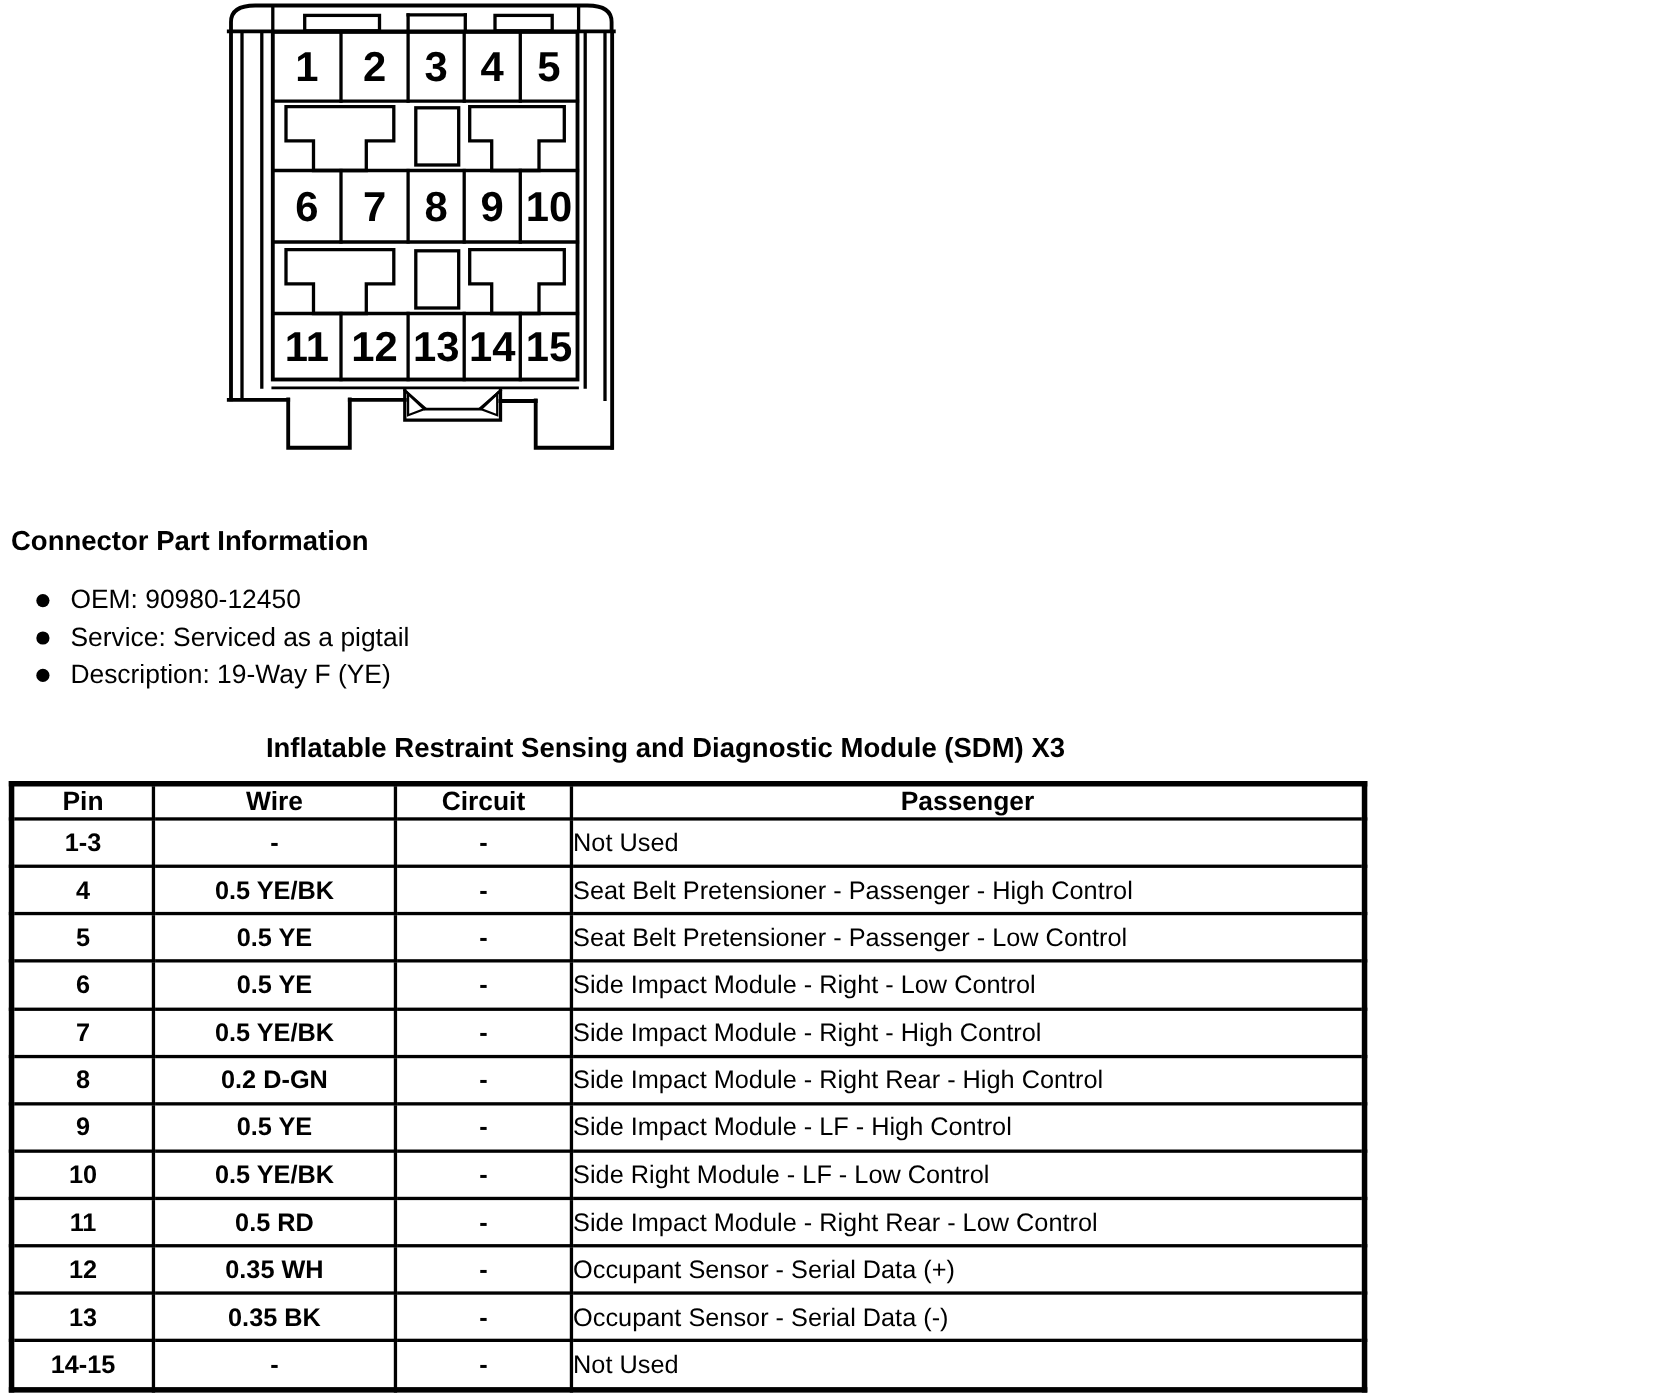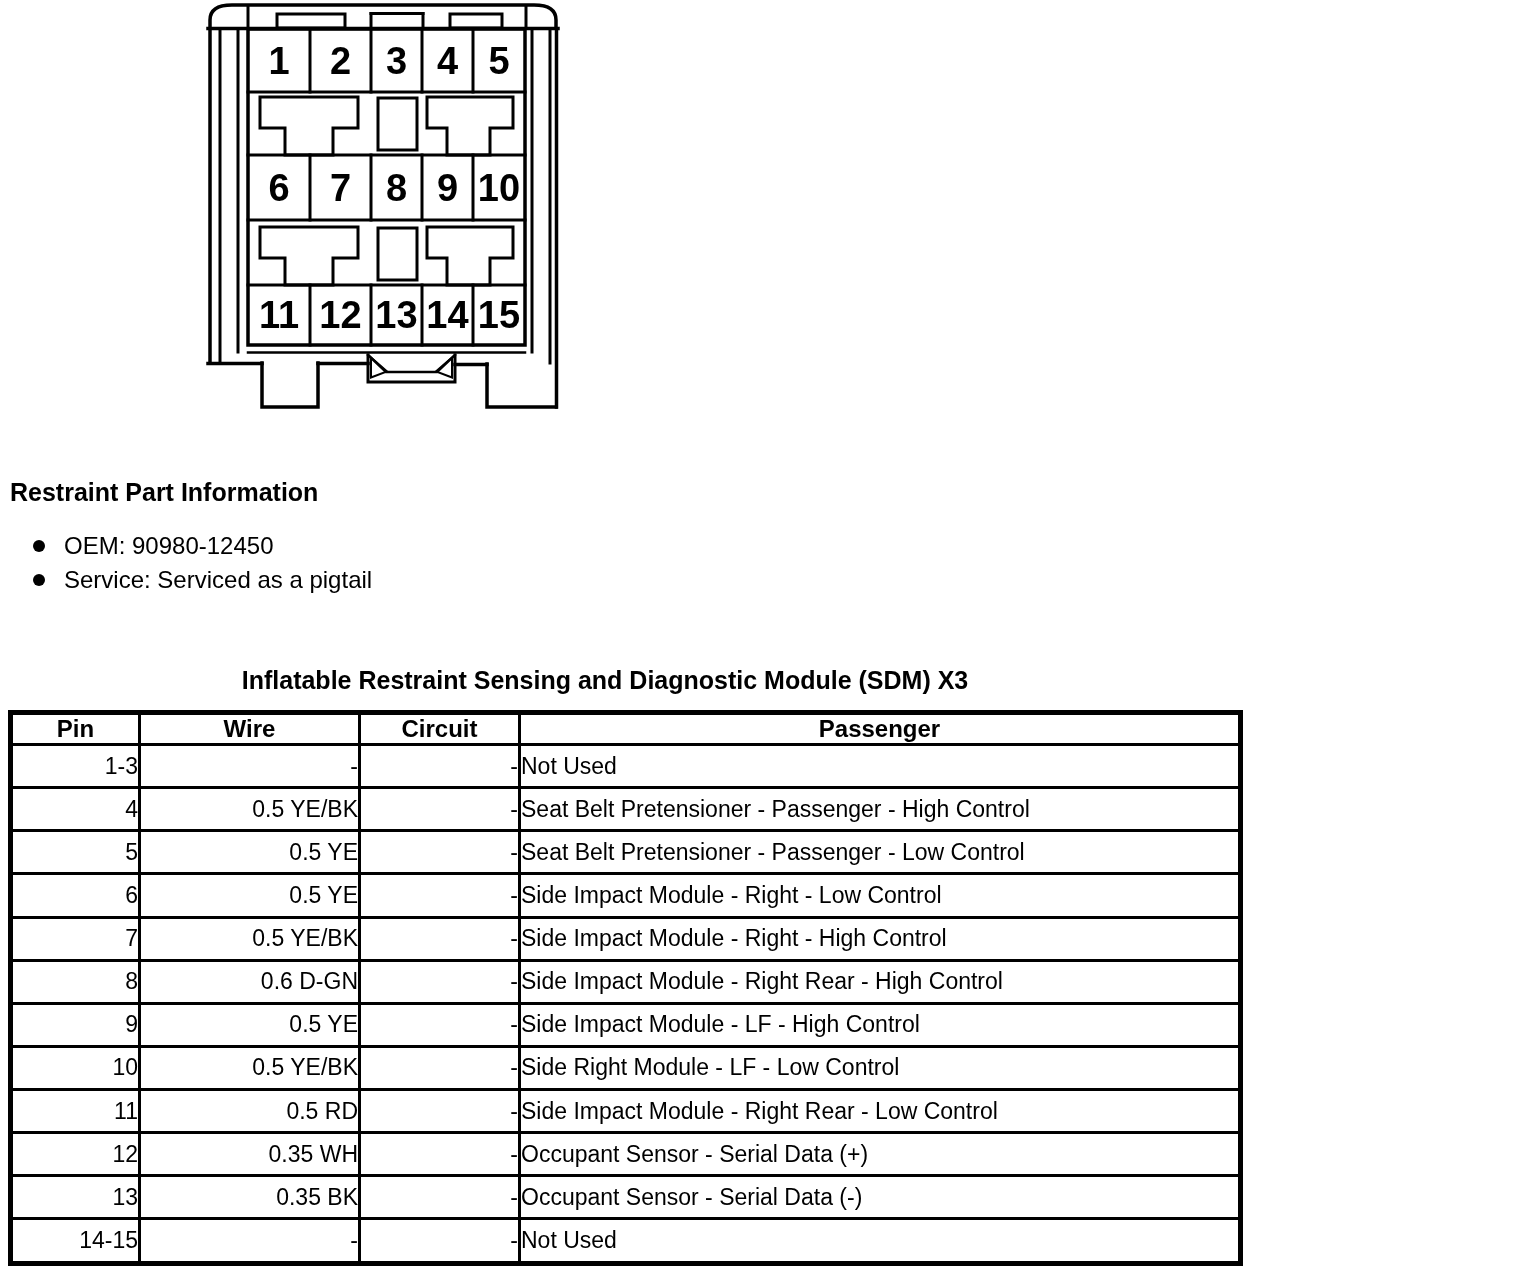--- a/index.html
+++ b/index.html
@@ -39,21 +39,21 @@
     border:5px solid #000;
   }
   table.pinout th,table.pinout td{
     border:3px solid #000;
     padding:0;
     font-size:23px;
     vertical-align:middle;
     overflow:hidden;white-space:nowrap;
   }
   table.pinout th{font-size:24px;font-weight:bold;text-align:center;}
-  td.c{text-align:right;}
+  td.c{text-align:center;font-weight:bold;}
   td.fn{text-align:left;padding-left:7px;}
 </style>
 </head>
 <body>
 
 <svg id="connector" viewBox="200 0 365 415" fill="none" stroke="#000000" stroke-linecap="square">
 
   <g>
     <path d="M210,28 L210,20 Q210,5 232,5 L534,5 Q556,5 556,20 L556,28" stroke-width="3.5"></path>
     <line x1="208" y1="28.5" x2="558" y2="28.5" stroke-width="3.5"></line>
@@ -138,31 +138,35 @@
     <text x="447.5" y="201">9</text>
     <text x="499" y="201">10</text>
     <text x="279" y="328">11</text>
     <text x="340.5" y="328">12</text>
     <text x="396.5" y="328">13</text>
     <text x="447.5" y="328">14</text>
     <text x="499" y="328">15</text>
   </g>
 </svg>
 
-<div class="section-heading">Restraint Part Information</div>
+<div class="section-heading">Connector Part Information</div>
 
 <div class="bullet-list">
   <div class="bullet-item">
     <span class="dot"></span>
     <span>OEM: 90980-12450</span>
   </div>
   <div class="bullet-item">
     <span class="dot"></span>
     <span>Service: Serviced as a pigtail</span>
   </div>
+  <div class="bullet-item">
+    <span class="dot"></span>
+    <span>Description: 19-Way F (YE)</span>
+  </div>
 </div>
 
 <div class="table-title">Inflatable Restraint Sensing and Diagnostic Module (SDM) X3</div>
 
 <table class="pinout">
   <colgroup>
     <col style="width:129px">
       <col style="width:220px">
       <col style="width:160px">
       <col>
@@ -201,21 +205,21 @@
       <td class="fn">Side Impact Module - Right - Low Control</td>
     </tr>
     <tr>
       <td class="c">7</td>
       <td class="c">0.5 YE/BK</td>
       <td class="c">-</td>
       <td class="fn">Side Impact Module - Right - High Control</td>
     </tr>
     <tr>
       <td class="c">8</td>
-      <td class="c">0.6 D-GN</td>
+      <td class="c">0.2 D-GN</td>
       <td class="c">-</td>
       <td class="fn">Side Impact Module - Right Rear - High Control</td>
     </tr>
     <tr>
       <td class="c">9</td>
       <td class="c">0.5 YE</td>
       <td class="c">-</td>
       <td class="fn">Side Impact Module - LF - High Control</td>
     </tr>
     <tr>

